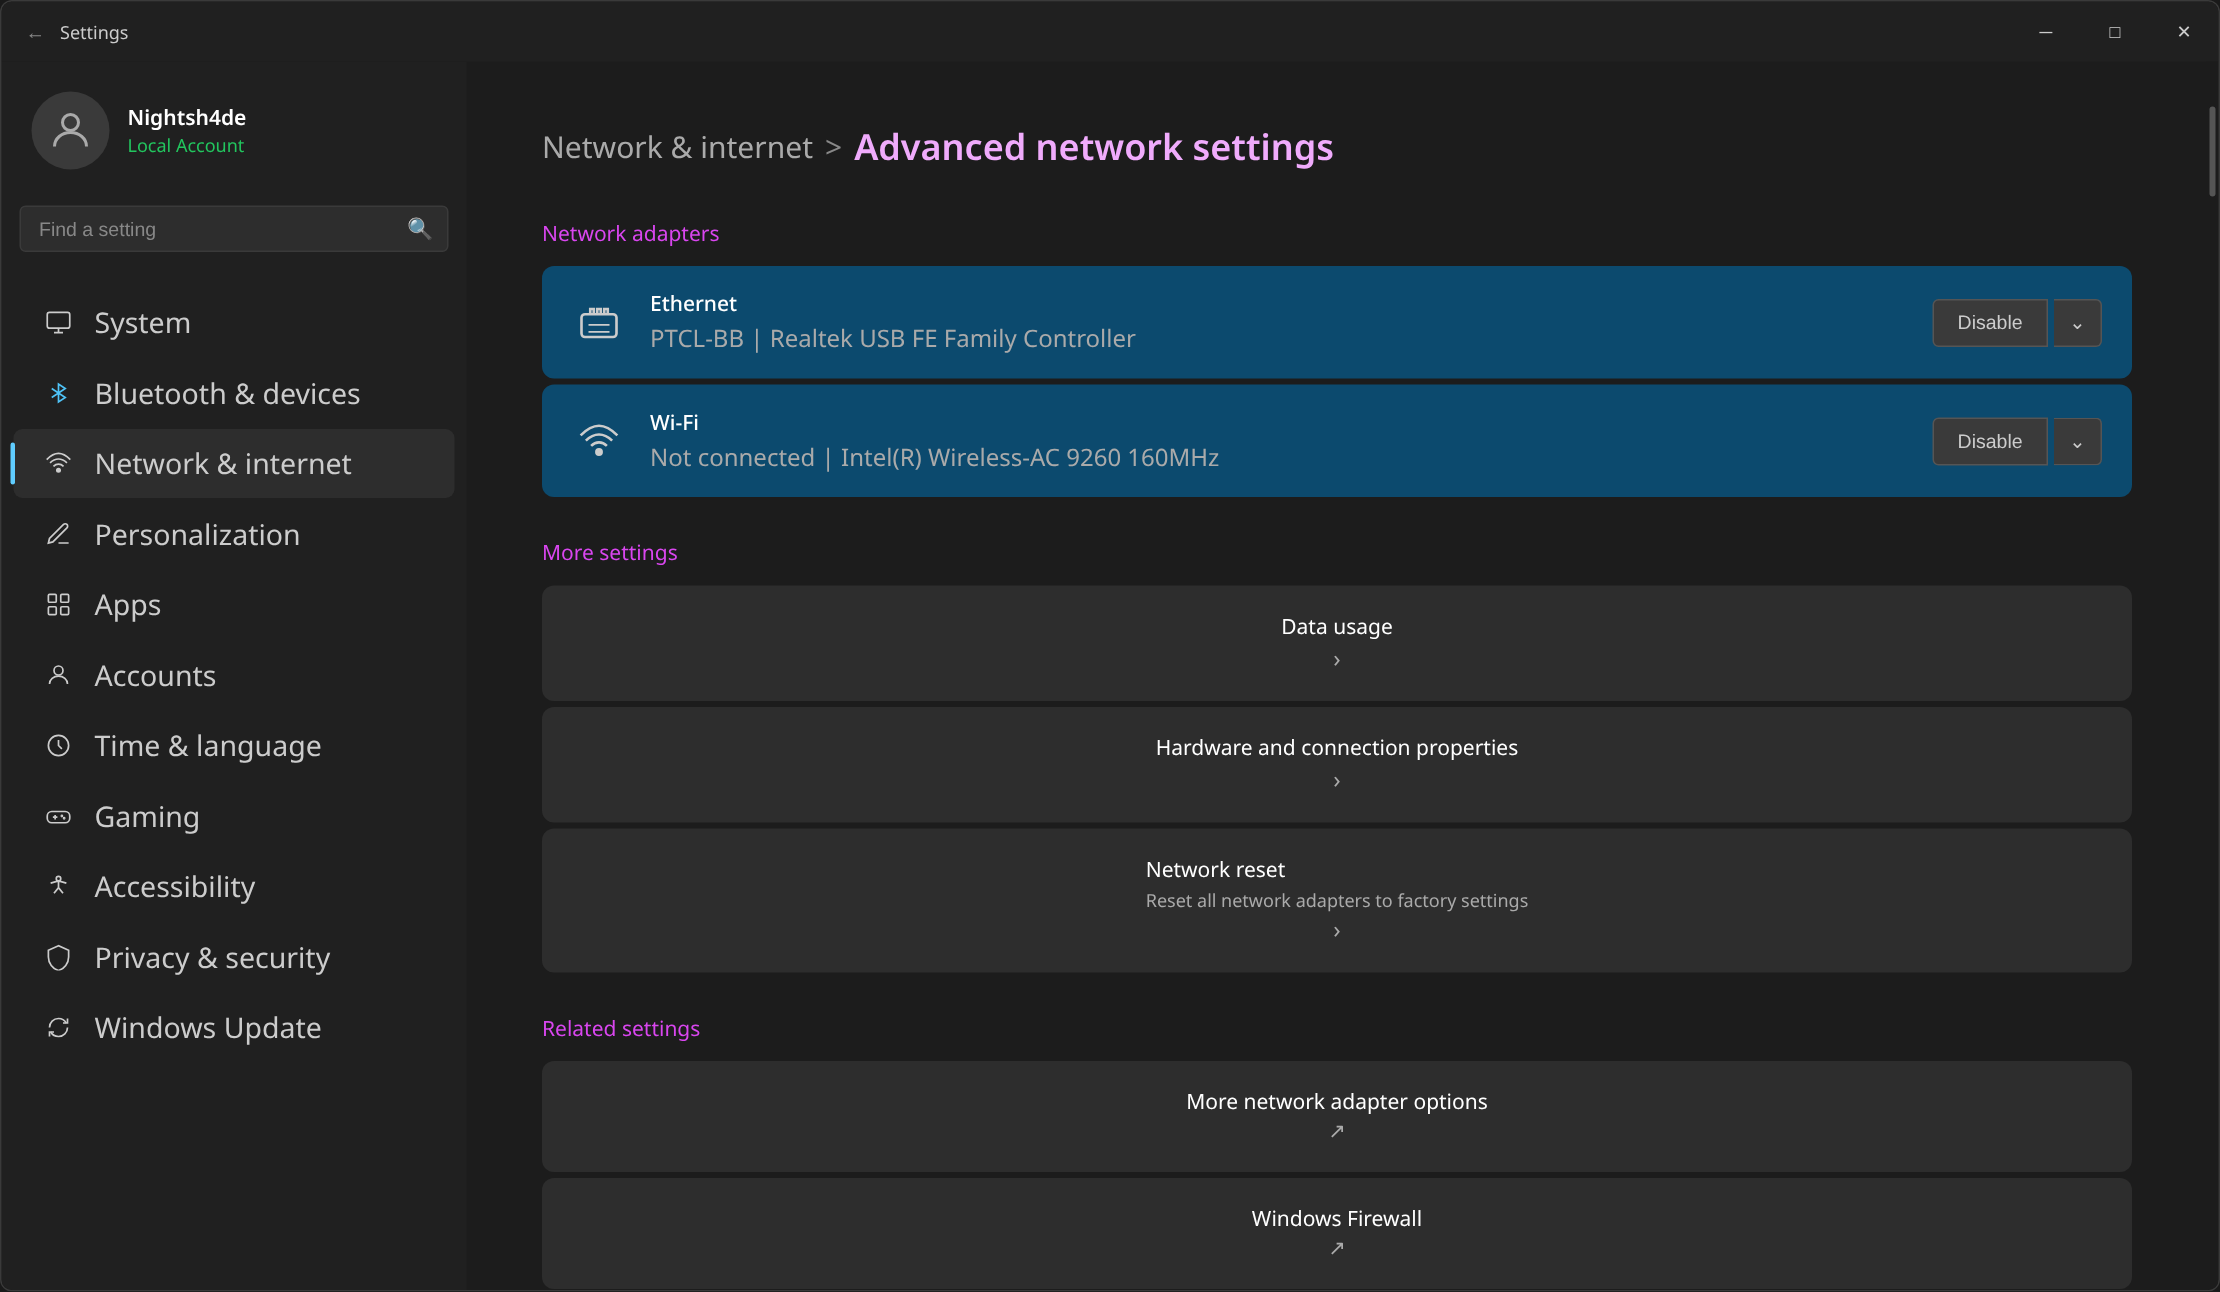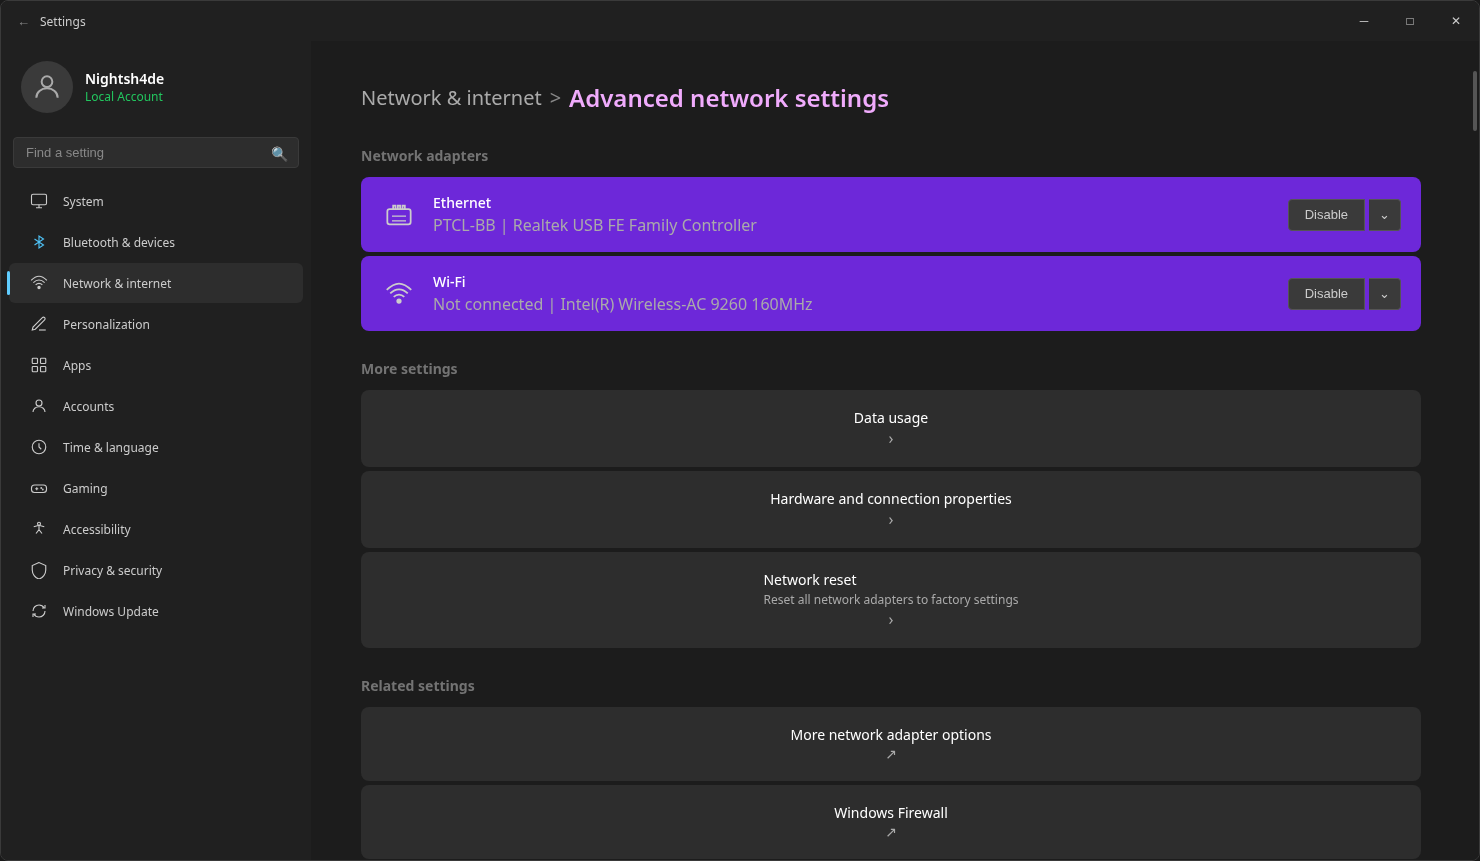--- a/index.html
+++ b/index.html
@@ -107,21 +107,21 @@
       font-weight: 600;
       color: #ffffff;
     }
     .user-type {
       font-size: 12px;
       color: #22c55e;
     }
 
     
     .search-box {
-      margin: 4px 12px 12px 12px;
+      margin: 4px 12px 23px 12px;
       position: relative;
     }
     .search-input {
       width: 100%;
       background: #2d2d2d;
       border: 1px solid #3a3a3a;
       border-radius: 4px;
       padding: 7px 36px 7px 12px;
       color: #cccccc;
       font-size: 13px;
@@ -140,21 +140,21 @@
     
     .nav-item {
       display: flex;
       align-items: center;
       gap: 14px;
       padding: 10px 16px 10px 20px;
       cursor: pointer;
       border-radius: 6px;
       margin: 1px 8px;
       color: #cccccc;
-      font-size: 12px;
+      font-size: 19px;
       position: relative;
     }
     .nav-item.active {
       background: #2d2d2d;
     }
     .nav-item.active::before {
       content: '';
       position: absolute;
       left: -2px;
       top: 20%;
@@ -202,28 +202,28 @@
     }
     .breadcrumb-current {
       font-size: 24px;
       font-weight: 600;
       color: #f0abfc;
     }
 
     
     .section-title {
       font-size: 14px;
-      font-weight: 700;
-      color: #737373;
+      font-weight: 400;
+      color: #d946ef;
       margin-bottom: 12px;
     }
 
     
     .adapter-card {
-      background: #6d28d9;
+      background: #0c4a6e;
       border-radius: 8px;
       margin-bottom: 4px;
       display: flex;
       align-items: center;
       padding: 16px 20px;
       gap: 16px;
     }
     .adapter-icon {
       width: 36px;
       height: 36px;

